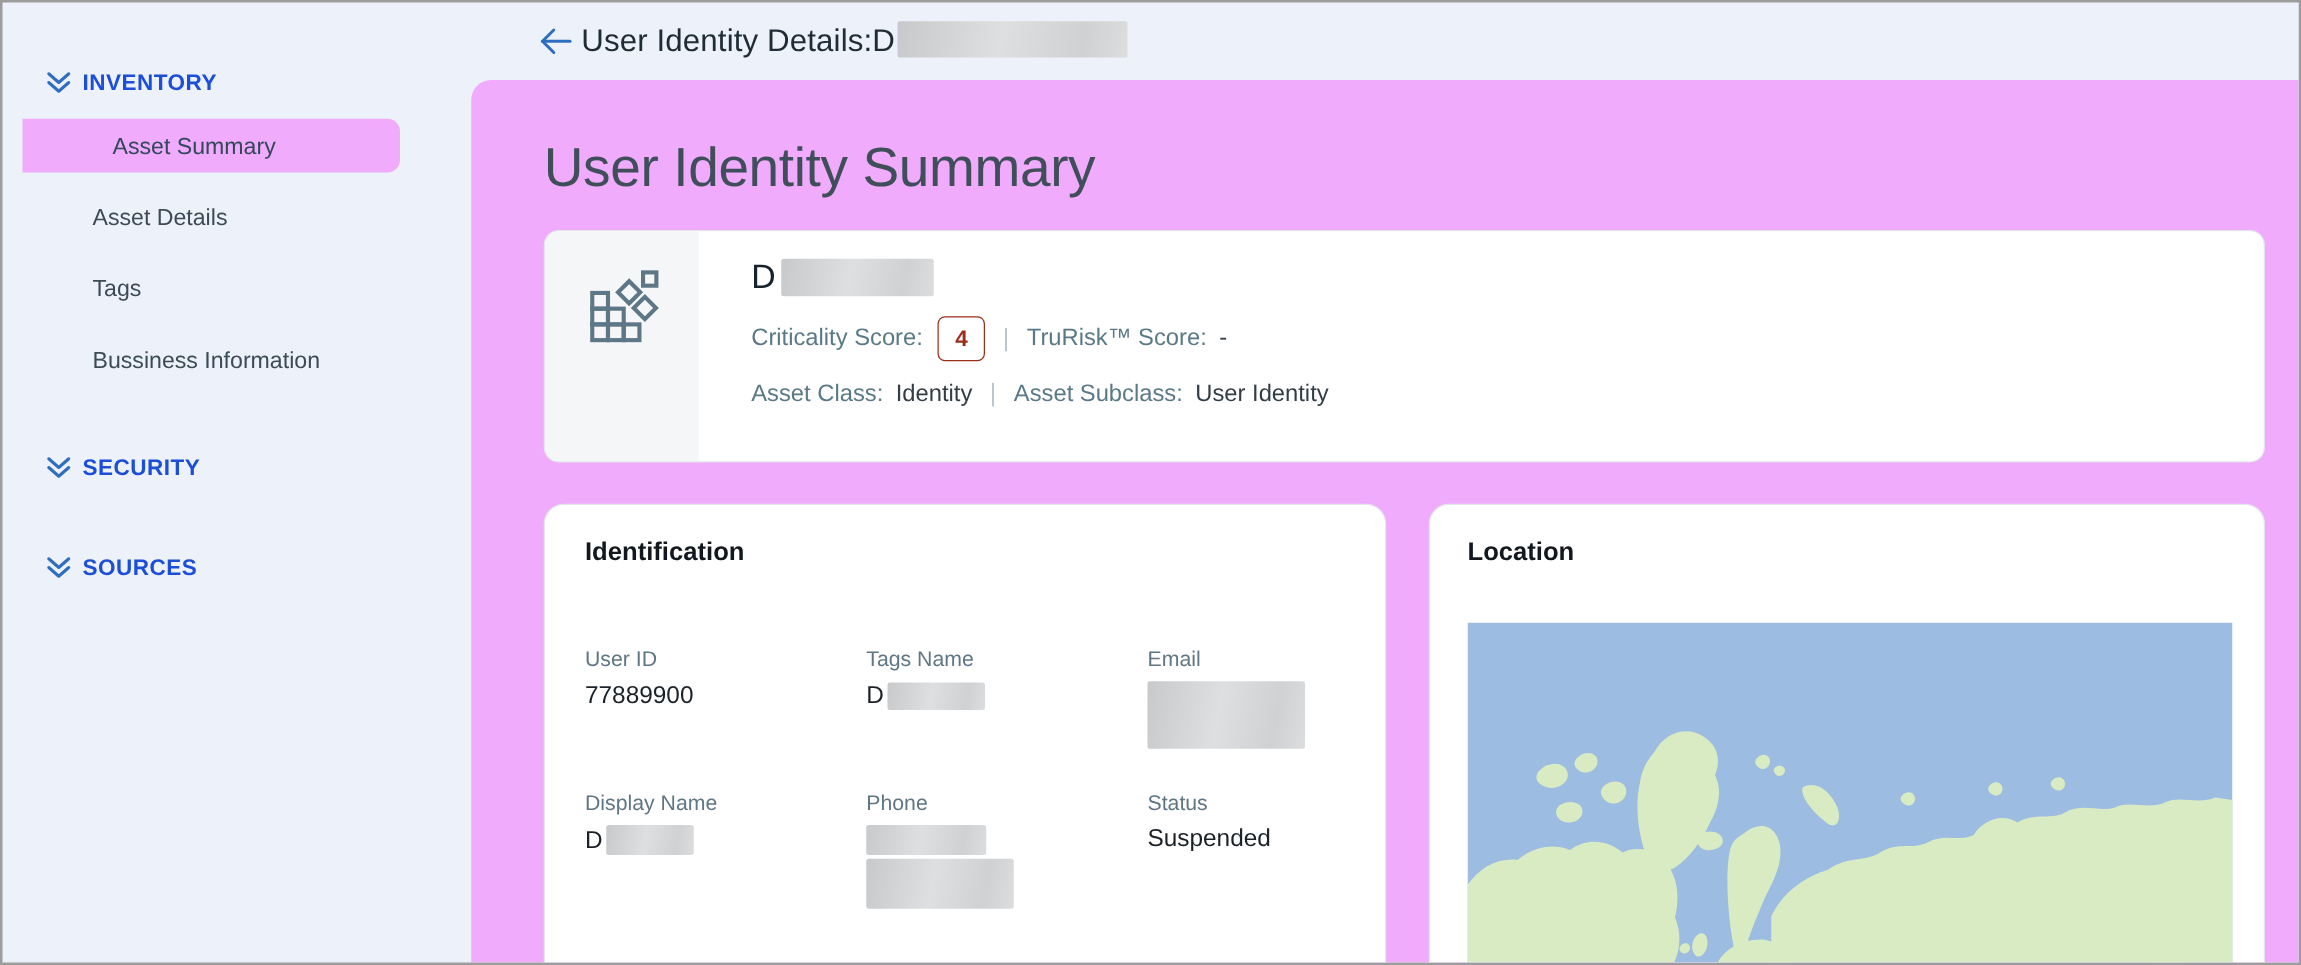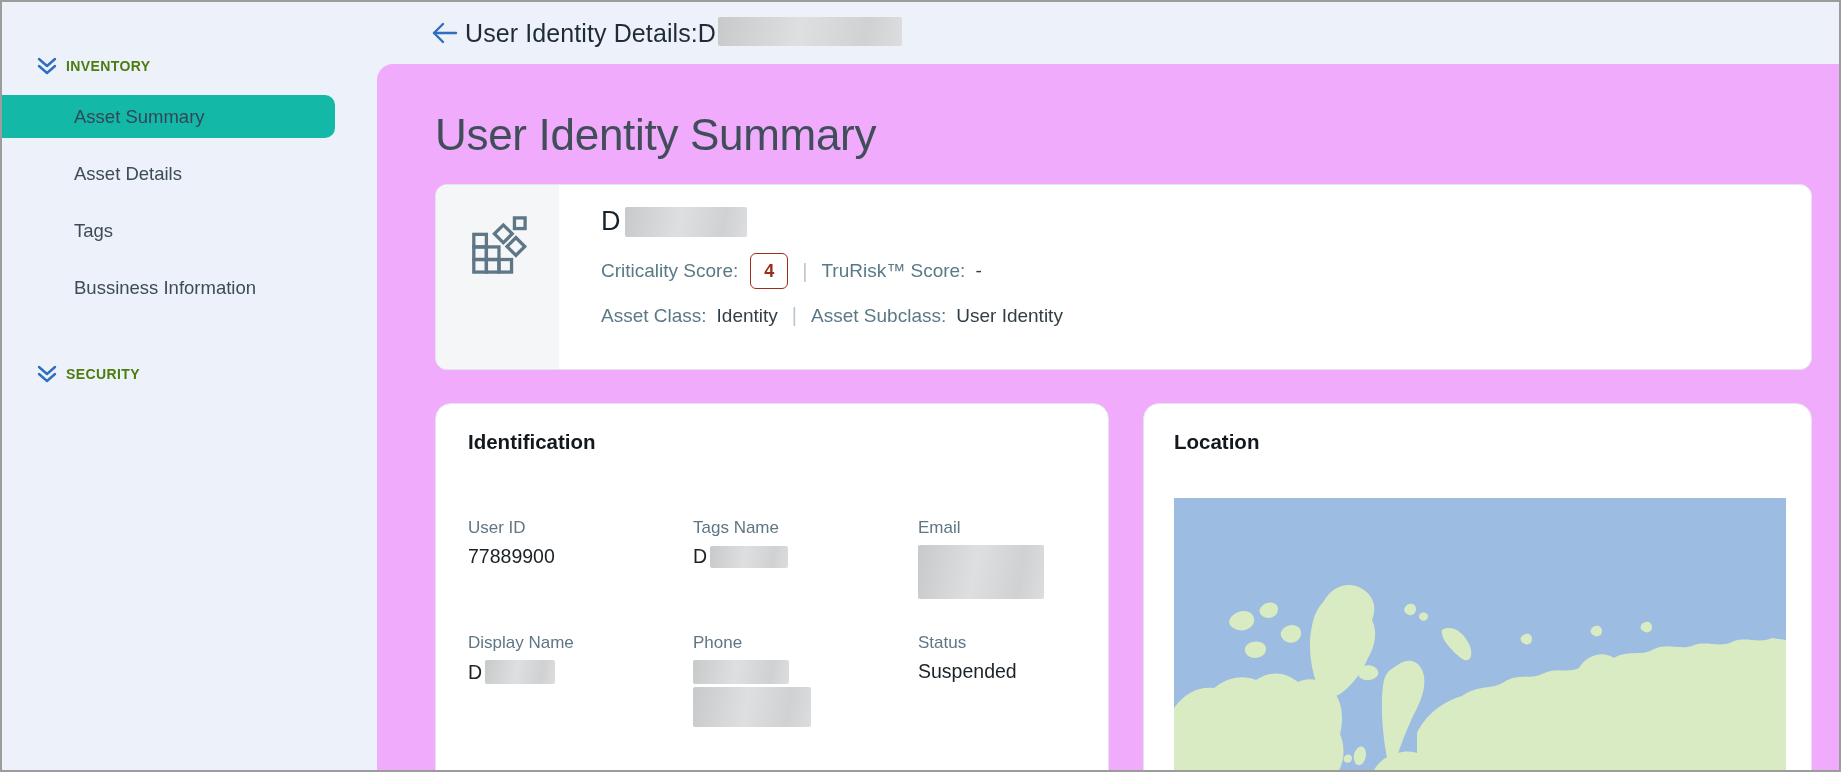--- a/index.html
+++ b/index.html
@@ -39,30 +39,30 @@
   .sidebar {
     position: absolute; left: 0; top: 0; width: 375px; height: 100%;
     padding-top: 42px; z-index: 2;
   }
   .nav-section-header {
     height: 44px; display: flex; align-items: center;
     padding-left: 34px; cursor: pointer;
   }
   .nav-section-header .chev { width: 22px; height: 18px; flex: none; margin-right: 8px; }
   .nav-section-title {
-    font-size: 14px; font-weight: 700; color: #4d7c0f; letter-spacing: 0.4px;
+    font-size: 18px; font-weight: 700; color: #1d4ed8; letter-spacing: 0.4px;
   }
   .nav-item {
     height: 57px; display: flex; align-items: center;
     padding-left: 72px; font-size: 18.5px; color: #3d4b56; cursor: pointer;
     white-space: nowrap;
   }
   .nav-item.active {
-    height: 43px; margin: 7px 0;
-    width: 333px; background: #14b8a6;
+    height: 43px; margin: 7px 16px;
+    width: 302px; background: #f0abfc;
     border-radius: 0 10px 10px 0;
     color: #33475a;
   }
   .section-gap { margin-top: 36px; }
 
   
   .content {
     position: absolute; left: 375px; top: 62px; right: 0; bottom: 0;
     background: #f0abfc; border-radius: 16px 0 0 0;
     overflow: hidden; z-index: 1;
@@ -161,20 +161,31 @@
         <svg width="22" height="18" viewBox="0 0 22 18">
             <g fill="none" stroke="#2e6ec0" stroke-width="2.4" stroke-linecap="round" stroke-linejoin="round">
               <polyline points="3,2 11,9 19,2"></polyline>
               <polyline points="3,9 11,16 19,9"></polyline>
             </g>
           </svg>
       </span>
       <span class="nav-section-title">SECURITY</span>
     </div>
 
+    <div class="nav-section-header section-gap">
+      <span class="chev">
+        <svg width="22" height="18" viewBox="0 0 22 18">
+            <g fill="none" stroke="#2e6ec0" stroke-width="2.4" stroke-linecap="round" stroke-linejoin="round">
+              <polyline points="3,2 11,9 19,2"></polyline>
+              <polyline points="3,9 11,16 19,9"></polyline>
+            </g>
+          </svg>
+      </span>
+      <span class="nav-section-title">SOURCES</span>
+    </div>
   </nav>
 
   <header class="app-header">
     <span class="back-btn">
       <svg width="28" height="22" viewBox="0 0 28 22">
           <g fill="none" stroke="#2e6ec0" stroke-width="2.4" stroke-linecap="round" stroke-linejoin="round">
             <line x1="26" y1="11" x2="4" y2="11"></line>
             <polyline points="13,2 4,11 13,20"></polyline>
           </g>
         </svg>

